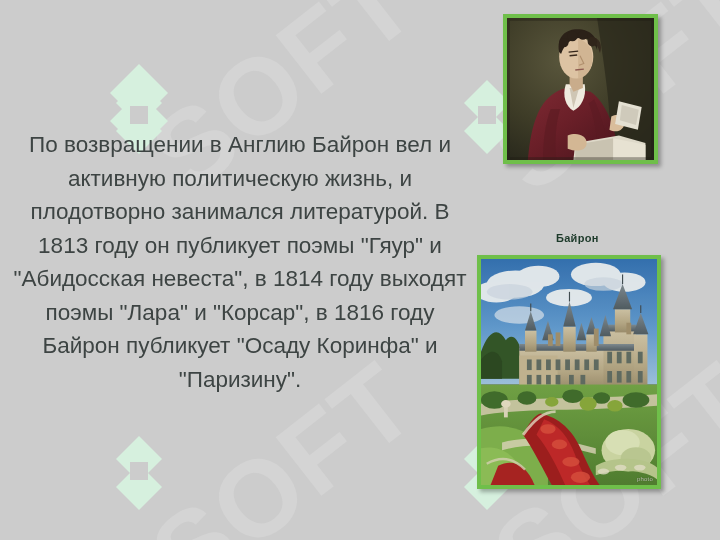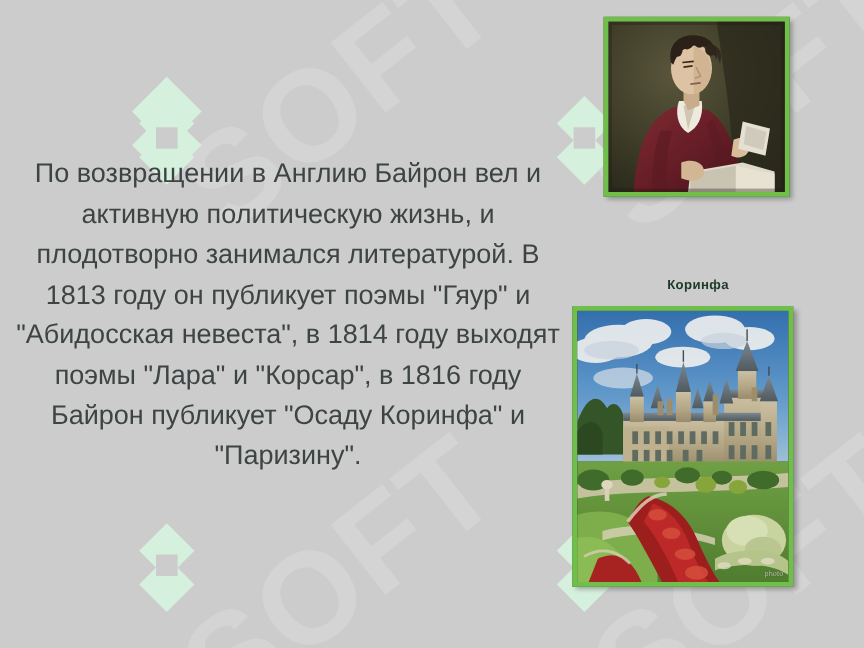--- a/index.html
+++ b/index.html
@@ -177,21 +177,21 @@
         <path d="M43 18 L66 41 L43 64 L20 41 Z" fill="#d6f0de"></path>
         <path d="M43 46 L66 69 L43 92 L20 69 Z" fill="#d6f0de"></path>
         <path d="M34 30 L52 30 L52 80 L34 80 Z" fill="#d6f0de"></path>
         <path d="M34 44 L52 44 L52 62 L34 62 Z" fill="#cccccc"></path>
       </svg>
     </div>
   </div>
 
   <div id="body-text">По возвращении в Англию Байрон вел и активную политическую жизнь, и плодотворно занимался литературой. В 1813 году он публикует поэмы "Гяур" и "Абидосская невеста", в 1814 году выходят поэмы "Лара" и "Корсар", в 1816 году Байрон публикует "Осаду Коринфа" и "Паризину".</div>
 
-  <div id="caption-england">Коринфа</div>
+  <div id="caption-england">Байрон</div>
 
   <div id="portrait-frame" class="picture-frame">
     <svg class="pic-svg" viewBox="0 0 155 150" preserveAspectRatio="none" xmlns="http://www.w3.org/2000/svg">
       <defs>
         <radialGradient id="portBg" cx="38%" cy="30%" r="85%">
           <stop offset="0%" stop-color="#59563c"></stop>
           <stop offset="55%" stop-color="#3e3c27"></stop>
           <stop offset="100%" stop-color="#25251a"></stop>
         </radialGradient>
         <linearGradient id="coat" x1="0" y1="0" x2="1" y2="1">

